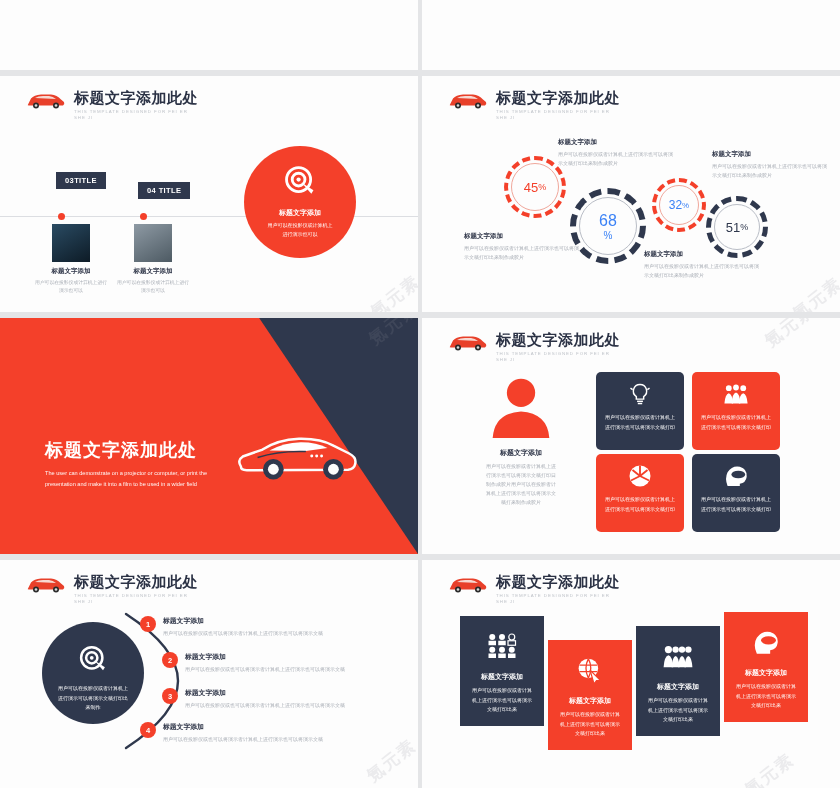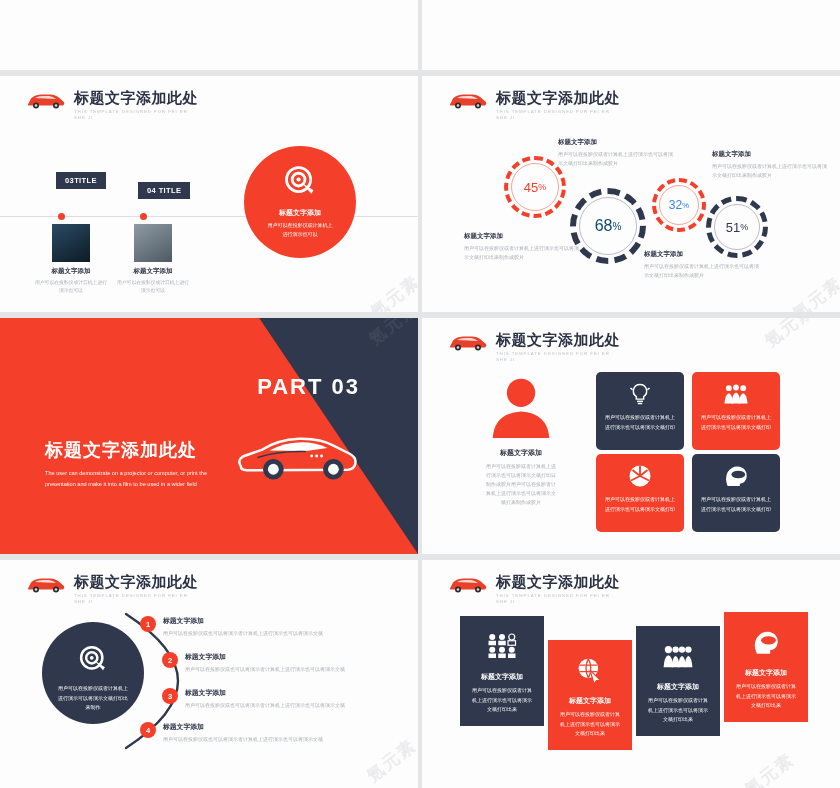--- a/index.html
+++ b/index.html
@@ -208,21 +208,21 @@
     <div class="ring" style="left:82px; top:80px; width:62px; height:62px; border:4px dashed #f4402a;">
       <div class="ring" style="position:absolute; inset:3px; border:1px solid #f0a79b;"></div>
       <div class="val" style="color:#f4402a; font-size:13px;">
           <span>45</span>
           <span style="font-size:9px;">%</span>
         </div>
     </div>
 
     <div class="ring" style="left:148px; top:112px; width:76px; height:76px; border:6px dashed #2f384d;">
       <div class="ring" style="position:absolute; inset:3px; border:1px solid #b9bdc6;"></div>
-      <div class="val" style="color:#0c4a6e; font-size:16px;">
+      <div class="val" style="color:#3b82f6; font-size:16px;flex-direction:column;">
           <span>68</span>
           <span style="font-size:10px;">%</span>
         </div>
     </div>
 
     <div class="ring" style="left:230px; top:102px; width:54px; height:54px; border:4px dashed #f4402a;">
       <div class="ring" style="position:absolute; inset:3px; border:1px solid #f0a79b;"></div>
       <div class="val" style="color:#3b82f6; font-size:12px;">
           <span>32</span>
           <span style="font-size:8px;">%</span>
@@ -252,21 +252,20 @@
     <div class="pblk" style="left:290px; top:74px;">
       <div class="pt">标题文字添加</div>
       <div class="pd">用户可以在投影仪或者计算机上进行演示也可以将演示文稿打印出来制作成胶片</div>
     </div>
     <div class="wm" style="right:-6px; bottom:2px;">氪元素</div>
   </div>
 
   <div class="slide" id="slide-r2c0">
     <div class="part-bg"></div>
     <div class="part-red"></div>
-    <div class="part-num">PART 03</div>
     <div class="part-title">
       <div class="pm">标题文字添加此处</div>
       <div class="ps">The user can demonstrate on a projector or computer, or print the presentation and make it into a film to be used in a wider field</div>
     </div>
     <svg class="part-car" viewBox="0 0 260 110">
       <path d="M18 78 Q10 66 22 58 L62 44 Q92 24 136 22 Q180 21 206 36 L238 52 Q254 60 250 74 Q248 84 236 85 L30 86 Q18 86 18 78Z" fill="#f4402a" stroke="#fdfdfd" stroke-width="5"></path>
       <path d="M76 46 Q104 30 140 29 Q172 29 194 41 L150 47 Z" fill="#ffffff"></path>
       <path d="M52 60 Q96 46 150 48" fill="none" stroke="#2f384d" stroke-width="3"></path>
       <circle cx="84" cy="84" r="21" fill="#2f384d"></circle>
         <circle cx="84" cy="84" r="11" fill="#fdfdfd"></circle>

